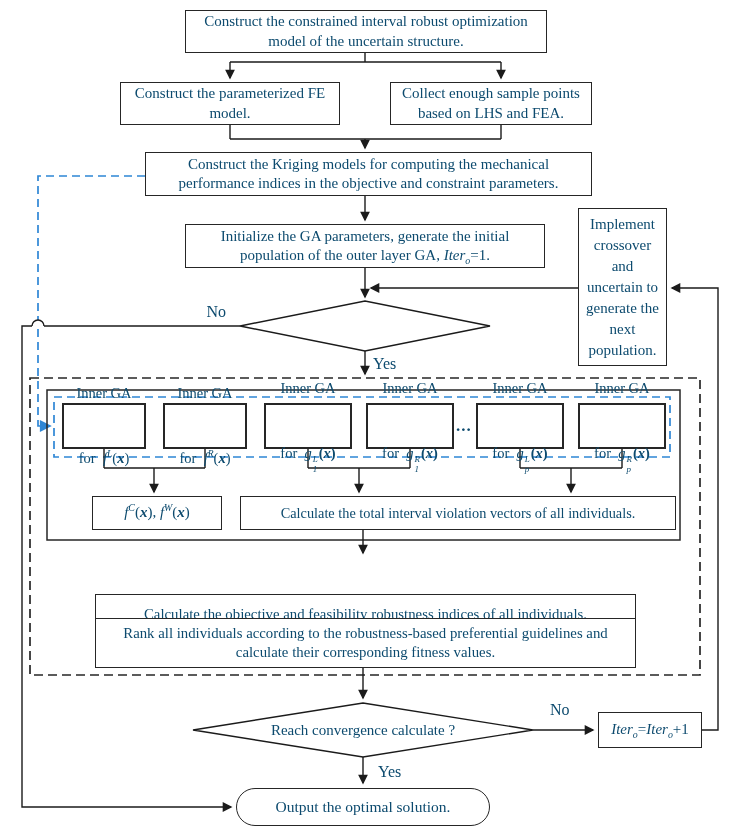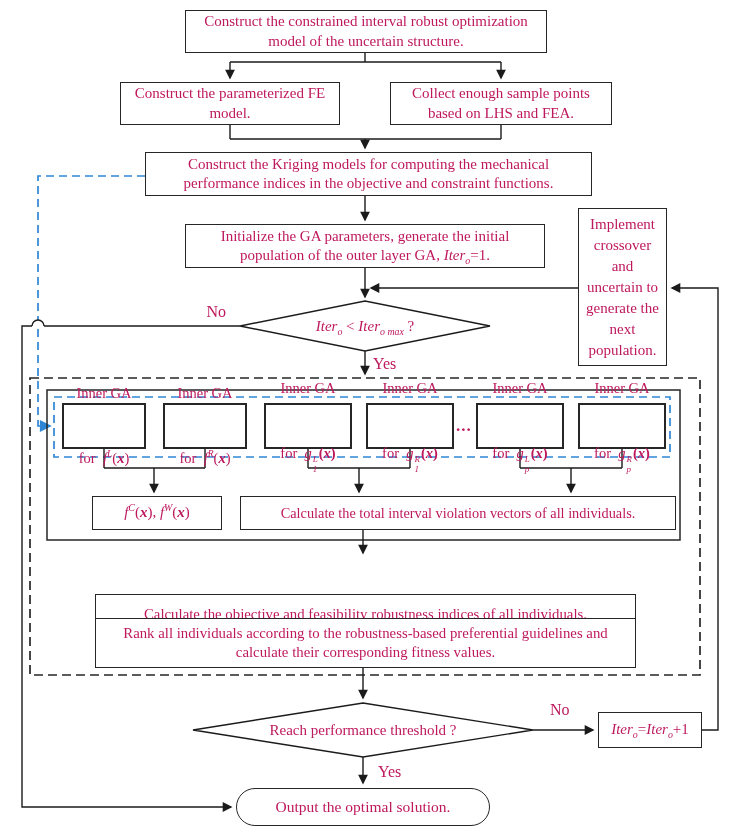--- a/index.html
+++ b/index.html
@@ -1,18 +1,18 @@
 <!DOCTYPE html>
 <html><head>
 <meta charset="utf-8">
 <style>
   html,body{margin:0;padding:0;background:#fff;}
   #canvas{
     position:relative;width:739px;height:832px;background:#fff;
-    font-family:"Liberation Serif","DejaVu Serif",serif;color:#be185d;overflow:hidden;
+    font-family:"Liberation Serif","DejaVu Serif",serif;color:#0c4a6e;overflow:hidden;
   }
   #wires{position:absolute;left:0;top:0;z-index:1;}
   .node{
     position:absolute;z-index:3;background:#fff;border:1.5px solid #262626;
     display:flex;align-items:center;justify-content:center;text-align:center;
     font-size:15px;line-height:1.3;box-sizing:border-box;padding:1px 4px;
   }
   .node.thick{border-width:2px;gap:44px;}
   .node.rounded{border-radius:19px;font-size:15.5px;}
   .dtext{
@@ -86,33 +86,30 @@
     </g>
 
     <polygon points="240,326 365,301 490,326 365,351" fill="#fff" stroke="#1b1b1b" stroke-width="1.4"></polygon>
     <polygon points="193,730 363,703 533,730 363,757" fill="#fff" stroke="#1b1b1b" stroke-width="1.4"></polygon>
   </svg>
 
   <div class="node" style="left:185px;top:10px;width:362px;height:43px;">Construct the constrained interval robust optimization model of the uncertain structure.</div>
 
   <div class="node" style="left:120px;top:82px;width:220px;height:43px;">Construct the parameterized FE model.</div>
 
-  <div class="node" style="left:390px;top:82px;width:222px;height:43px;">Collect enough sample points based on LHS and FEA.</div>
+  <div class="node" style="left:390px;top:82px;width:202px;height:43px;">Collect enough sample points based on LHS and FEA.</div>
 
-  <div class="node" style="left:145px;top:152px;width:447px;height:44px;">Construct the Kriging models for computing the mechanical performance indices in the objective and constraint functions.</div>
+  <div class="node" style="left:145px;top:152px;width:447px;height:44px;">Construct the Kriging models for computing the mechanical performance indices in the objective and constraint parameters.</div>
 
   <div class="node" style="left:185px;top:224px;width:360px;height:44px;">
       <span><span class="tk-t">Initialize the GA parameters, generate the initial population of the outer layer GA, </span><span class="tk-i">Iter</span><span class="tk-sub">o</span><span class="tk-t">=1.</span></span>
     </div>
 
   <div class="node" style="left:578px;top:208px;width:89px;height:158px;line-height:1.4;">Implement crossover and uncertain to generate the next population.</div>
 
-  <div class="dtext" style="left:240px;top:303px;width:250px;height:46px;">
-      <span><span class="tk-i">Iter</span><span class="tk-sub">o</span><span class="tk-t"> &lt; </span><span class="tk-i">Iter</span><span class="tk-sub">o max</span><span class="tk-t"> ?</span></span>
-    </div>
   <div class="lbl" style="left:184px;top:304px;width:42px;text-align:right;">No</div>
   <div class="lbl" style="left:373px;top:356px;">Yes</div>
 
   <div class="node thick innerGA" style="left:62px;top:403px;width:84px;height:46px;">
     <span>Inner GA</span>
     <span><span><span class="tk-t">for&nbsp; </span><span class="tk-i">f</span><span class="tk-sup">L</span><span class="tk-t">(</span><span class="tk-bi">x</span><span class="tk-t">)</span></span></span>
   </div>
   <div class="node thick innerGA" style="left:163px;top:403px;width:84px;height:46px;">
     <span>Inner GA</span>
     <span><span><span class="tk-t">for&nbsp; </span><span class="tk-i">f</span><span class="tk-sup">R</span><span class="tk-t">(</span><span class="tk-bi">x</span><span class="tk-t">)</span></span></span>
@@ -149,21 +146,21 @@
 
   <div class="node" style="left:92px;top:496px;width:130px;height:34px;">
       <span><span class="tk-i">f</span><span class="tk-sup">C</span><span class="tk-t">(</span><span class="tk-bi">x</span><span class="tk-t">), </span><span class="tk-i">f</span><span class="tk-sup">W</span><span class="tk-t">(</span><span class="tk-bi">x</span><span class="tk-t">)</span></span>
     </div>
   <div class="node small1" style="left:240px;top:496px;width:436px;height:34px;">Calculate the total interval violation vectors of all individuals.</div>
 
   <div class="node" style="left:95px;top:558px;width:541px;height:42px;font-size:14.8px;margin-top:36px;">Calculate the objective and feasibility robustness indices of all individuals.</div>
 
   <div class="node" style="left:95px;top:618px;width:541px;height:50px;font-size:14.8px;">Rank all individuals according to the robustness-based preferential guidelines and calculate their corresponding fitness values.</div>
 
-  <div class="dtext" style="left:213px;top:707px;width:300px;height:46px;">Reach performance threshold ?</div>
+  <div class="dtext" style="left:213px;top:707px;width:300px;height:46px;">Reach convergence calculate ?</div>
   <div class="lbl" style="left:550px;top:702px;">No</div>
   <div class="lbl" style="left:378px;top:764px;">Yes</div>
 
   <div class="node" style="left:598px;top:712px;width:104px;height:36px;">
       <span><span class="tk-i">Iter</span><span class="tk-sub">o</span><span class="tk-t">=</span><span class="tk-i">Iter</span><span class="tk-sub">o</span><span class="tk-t">+1</span></span>
     </div>
 
   <div class="node rounded" style="left:236px;top:788px;width:254px;height:38px;">Output the optimal solution.</div>
 
 </div>

